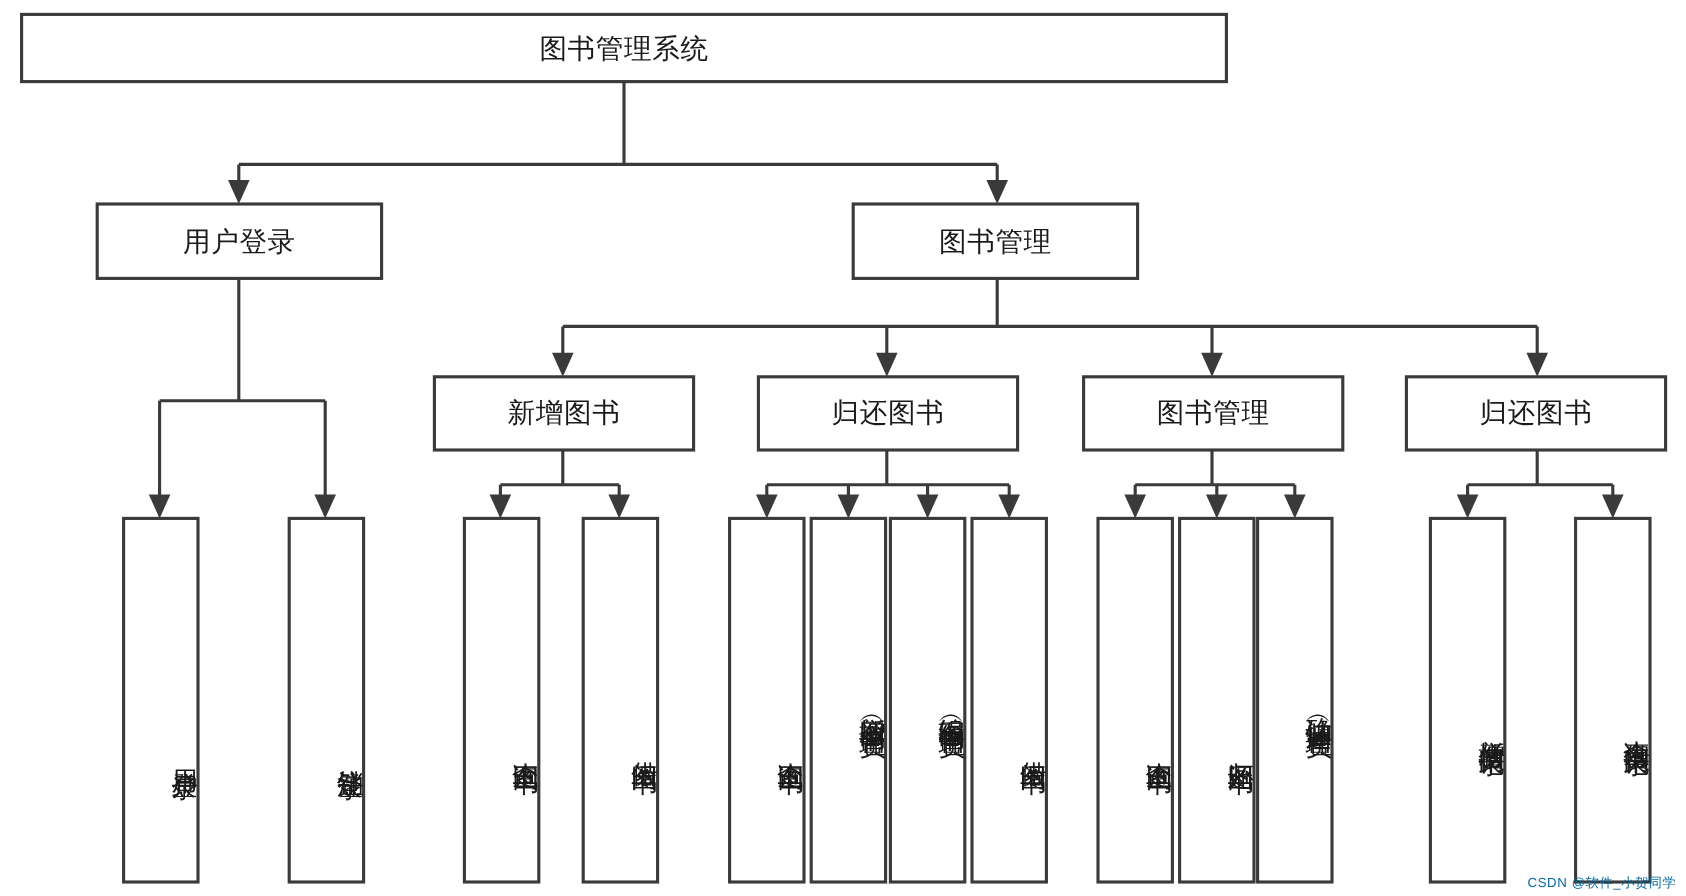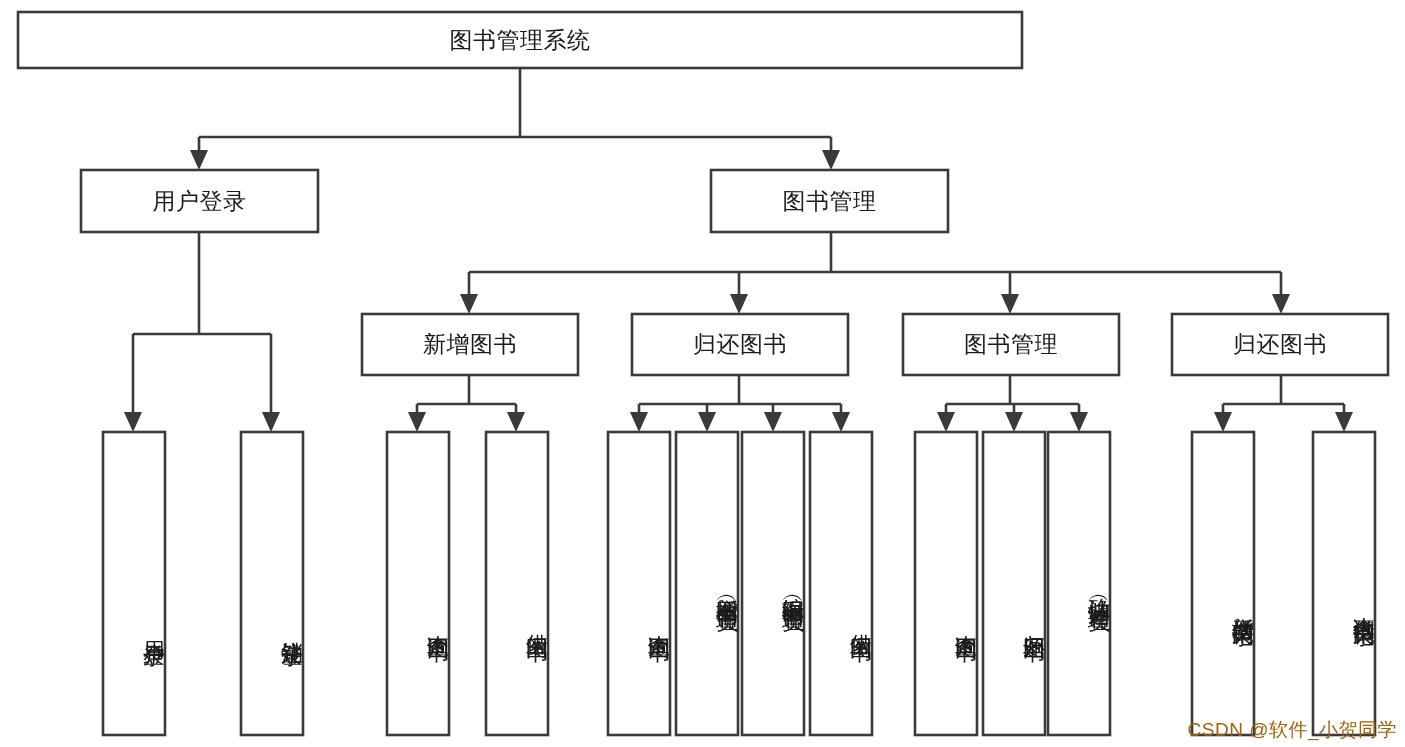--- a/index.html
+++ b/index.html
@@ -65,22 +65,22 @@
     line-height: 1;
     align-items: flex-start;
     justify-content: center;
     padding-top: 4px;
     white-space: nowrap;
   }
   .watermark {
     position: absolute;
     right: 8px;
     bottom: 4px;
-    font-size: 19px;
-    color: #a16207;
+    font-size: 11px;
+    color: #0369a1;
     font-family: "Liberation Sans", "DejaVu Sans", sans-serif;
     white-space: nowrap;
     letter-spacing: 0.5px;
   }
 </style>
 </head>
 <body>
 
 <div id="diagram-root">
 

